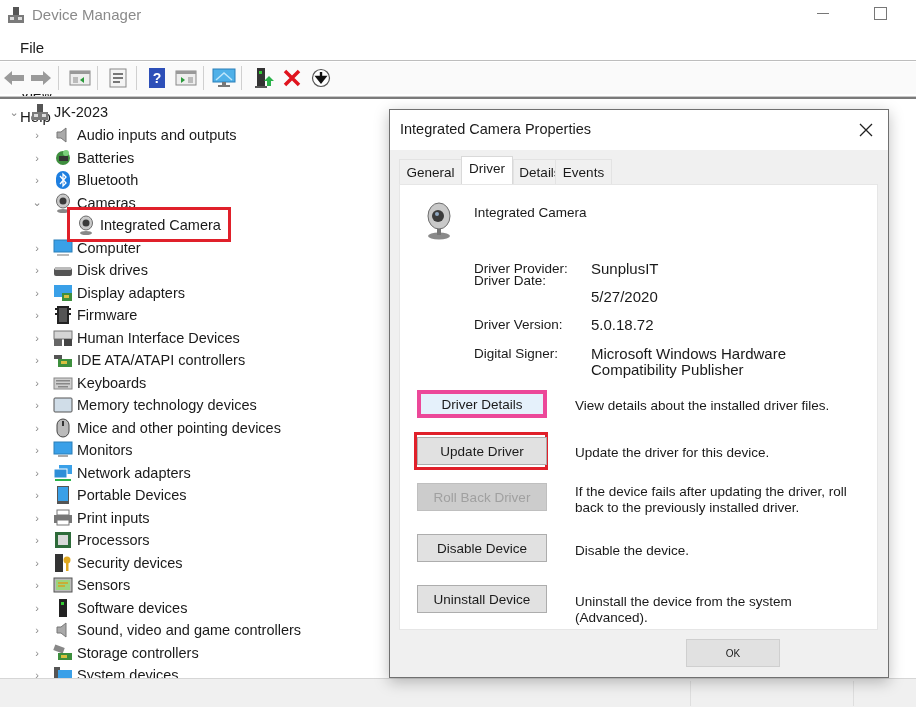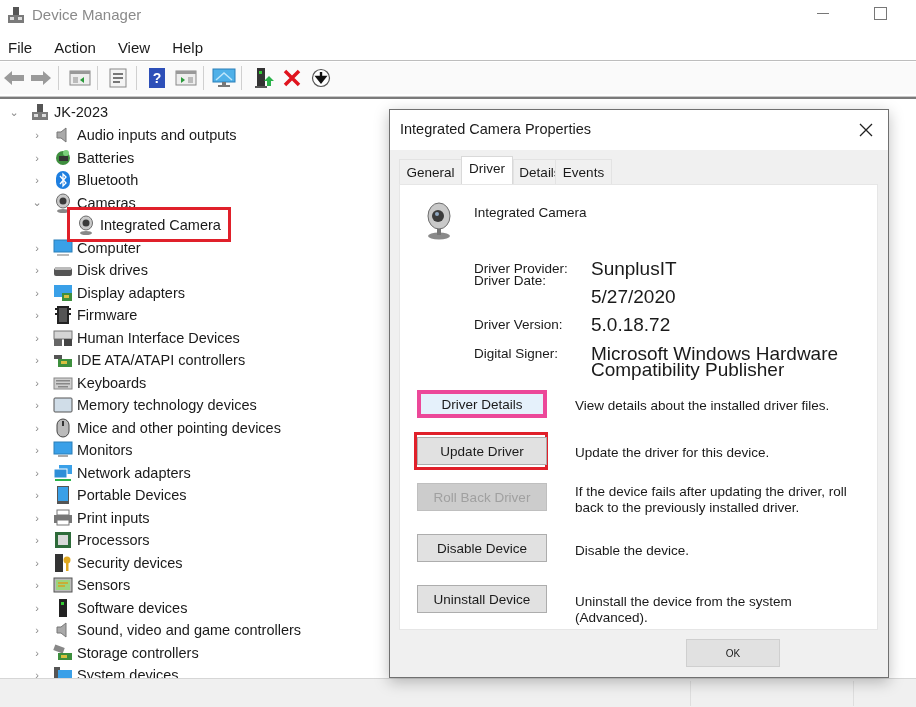--- a/index.html
+++ b/index.html
@@ -8,21 +8,21 @@
 
   
   .titlebar { position: absolute; left: 0; top: 0; width: 916px; height: 30px; display: flex; align-items: center; }
   .app-icon { position: absolute; left: 7px; top: 6px; width: 18px; height: 18px; }
   .app-title { position: absolute; left: 32px; top: 6px; font-size: 15px; color: #8a8a8a; }
   .win-min { position: absolute; left: 815px; top: 6px; width: 16px; height: 16px; cursor: default; }
   .win-min::after { content: ""; position: absolute; left: 2px; top: 7px; width: 12px; height: 1px; background: #777; }
   .win-max { position: absolute; left: 874px; top: 7px; width: 13px; height: 13px; border: 1px solid #777; }
 
   
-  .menubar { position: absolute; left: 0; top: 36px; height: 24px; display: flex; }
+  .menubar { position: absolute; left: 12px; top: 36px; height: 24px; display: flex; flex-direction: column; }
   .menu-item { font-size: 15px; padding: 3px 0; margin-left: 8px; margin-right: 14px; color: #1a1a1a; }
   .menubar .menu-item:first-child { margin-left: 8px; }
   .menubar-line { position: absolute; left: 0; top: 60px; width: 916px; height: 1px; background: #bdbdbd; }
 
   
   .toolbar { position: absolute; left: 0; top: 62px; width: 916px; height: 32px; background: #fafafa; }
   .tb-btn { position: absolute; top: 4px; width: 24px; height: 24px; display: flex; align-items: center; justify-content: center; }
   .tb-sep { position: absolute; top: 4px; width: 1px; height: 24px; background: #d0d0d0; }
   .toolbar-line { position: absolute; left: 0; top: 96px; width: 916px; height: 3px; background: #7b7b7b; border-top: 1px solid #c8c8c8; }
 
@@ -44,21 +44,21 @@
   .dlg-title { position: absolute; left: 10px; top: 11px; font-size: 14.5px; color: #1a1a1a; }
   .dlg-close { position: absolute; left: 466px; top: 10px; width: 20px; height: 20px; }
   .tabs { position: absolute; left: 9px; top: 49px; height: 25px; }
   .tab { position: absolute; top: 0; height: 25px; font-size: 13.5px; color: #1a1a1a; display: flex; align-items: center; justify-content: center; background: #f0f0f0; border: 1px solid #e3e3e3; border-bottom: none; }
   .tab.active { background: #fff; border-color: #d9d9d9; top: -3px; height: 28px; align-items: flex-start; padding-top: 4px; }
   .tab-panel { position: absolute; left: 9px; top: 74px; width: 479px; height: 446px; background: #fff; border: 1px solid #e6e6e6; }
 
   .cam-icon { position: absolute; left: 24px; top: 16px; width: 30px; height: 40px; }
   .dev-name { position: absolute; left: 74px; top: 20px; font-size: 13.5px; }
   .prop-label { position: absolute; left: 74px; font-size: 13.5px; color: #1a1a1a; }
-  .prop-value { position: absolute; left: 191px; font-size: 19px; color: #1a1a1a; width: 270px; line-height: 16px; }
+  .prop-value { position: absolute; left: 191px; font-size: 15px; color: #1a1a1a; width: 270px; line-height: 16px; }
 
   .btn { position: absolute; width: 130px; height: 28px; background: #e1e1e1; border: 1px solid #adadad; font-size: 13.5px; color: #1a1a1a; display: flex; align-items: center; justify-content: center; font-family: "Liberation Sans", sans-serif; }
   .btn.focused { border: 4px solid #ec4899; background: #e5f1fb; }
   .btn.disabled { color: #a0a0a0; background: #cccccc; border-color: #bfbfbf; }
   .btn-desc { position: absolute; left: 175px; font-size: 13.5px; color: #1a1a1a; width: 290px; line-height: 16px; }
   .update-hl { position: absolute; left: 14px; top: 247px; width: 134px; height: 38px; border: 3px solid #e0202a; }
 
   .dlg-btn { position: absolute; top: 529px; width: 94px; height: 28px; background: #e1e1e1; border: 1px solid #cfcfcf; font-size: 10px; color: #1a1a1a; display: flex; align-items: center; justify-content: center; }
 </style>
 </head>

